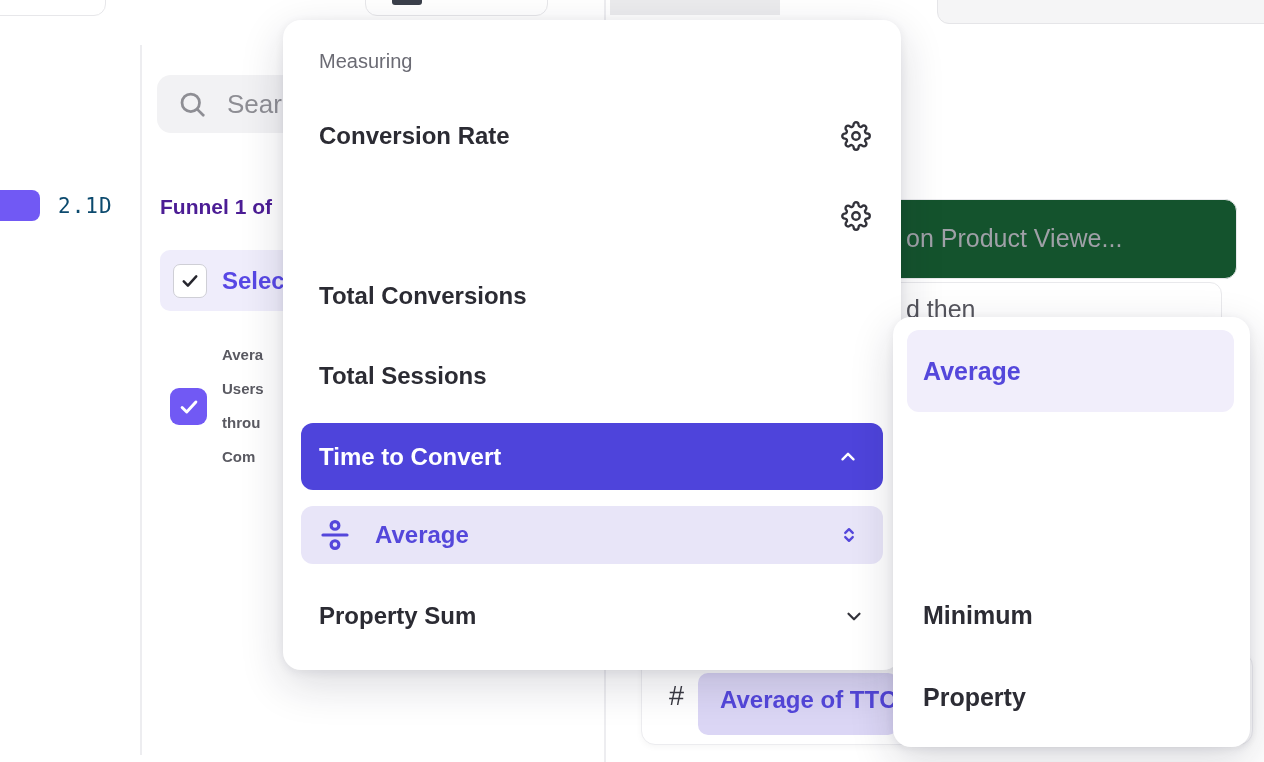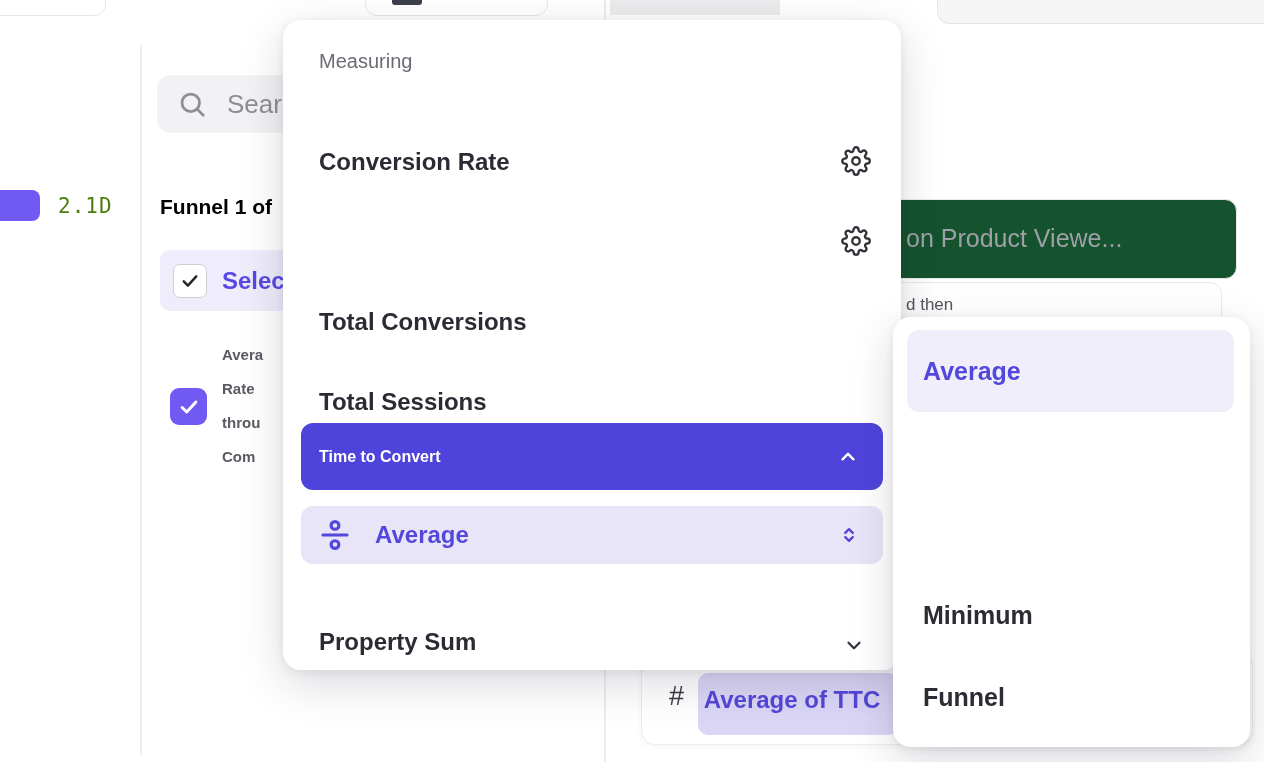--- a/index.html
+++ b/index.html
@@ -15,59 +15,59 @@
   .tr-panel{left:937px;top:-12px;width:400px;height:34px;background:#f5f5f6;border:1.5px solid #e5e5e8;border-radius:0 0 0 12px;}
   .vline-left{left:140px;top:45px;width:1.5px;height:710px;background:#ededf0;}
   .vline-center{left:604px;top:0;width:1.5px;height:762px;background:#ededf0;}
 
   .search{left:157px;top:75px;width:360px;height:58px;background:#f2f2f4;border-radius:14px;
           display:flex;align-items:center;gap:20px;padding:0 0 0 20px;box-sizing:border-box;color:#8e8e94;}
   .search span{font-size:26px;color:#8e8e94;}
 
   .metric-chip{left:-10px;top:190px;display:flex;align-items:center;gap:18px;}
   .chip-swatch{width:50px;height:31px;background:#7159f4;border-radius:8px;}
-  .chip-label{font-family:"DejaVu Sans Mono",monospace;font-size:21px;color:#4d7c0f;letter-spacing:1px;}
-
-  .funnel-label{left:160px;top:195px;font-size:21px;font-weight:600;color:#000000;white-space:nowrap;}
+  .chip-label{font-family:"DejaVu Sans Mono",monospace;font-size:21px;color:#0c4a6e;letter-spacing:1px;}
+
+  .funnel-label{left:160px;top:195px;font-size:21px;font-weight:600;color:#4c1d95;white-space:nowrap;}
 
   .select-row{left:160px;top:250px;width:190px;height:61px;background:#efedfb;border-radius:10px;
               display:flex;align-items:center;gap:15px;padding:0 0 0 13px;box-sizing:border-box;}
   .cb-white{width:32px;height:32px;background:#fff;border:1.5px solid #cfcfd6;border-radius:7px;
             display:flex;align-items:center;justify-content:center;color:#26262e;flex:0 0 auto;}
   .select-label{font-size:24px;font-weight:700;color:#5848e5;white-space:nowrap;}
 
   .cb-purple{left:170px;top:388px;width:37px;height:37px;background:#7159f4;border-radius:9px;
              display:flex;align-items:center;justify-content:center;color:#fff;}
   .avg-lines{left:222px;top:338px;font-size:15px;font-weight:600;color:#5a5a62;line-height:34px;white-space:nowrap;}
 
   .event-card1{left:650px;top:199px;width:587px;height:80px;background:#14532d;border:1.5px solid #e9e9ec;border-radius:12px;box-sizing:border-box;}
   .event-card1 span{position:absolute;left:255px;top:24px;font-size:25px;font-weight:500;color:#9fa0a7;white-space:nowrap;}
   .event-card2{left:650px;top:282px;width:572px;height:130px;background:#fff;border:1.5px solid #e9e9ec;border-radius:12px;box-sizing:border-box;}
-  .event-card2 span{position:absolute;left:255px;top:12px;font-size:17px;font-weight:500;color:#55555d;white-space:nowrap;}
+  .event-card2 span{position:absolute;left:255px;top:12px;font-size:25px;font-weight:500;color:#55555d;white-space:nowrap;}
 
   
   .metric-card{left:641px;top:652px;width:612px;height:93px;background:#fff;border:1.5px solid #ececef;border-radius:14px;
                box-shadow:0 2px 6px rgba(0,0,0,0.04);box-sizing:border-box;z-index:2;}
   .metric-card .hash{position:absolute;left:27px;top:28px;font-size:27px;font-weight:500;color:#3a3a42;}
   .metric-pill{position:absolute;left:56px;top:20px;width:200px;height:62px;background:#dbd6f5;border-radius:10px;
-               display:flex;align-items:center;gap:12px;padding:0 0 8px 22px;box-sizing:border-box;color:#5447db;justify-content:center;}
+               display:flex;align-items:center;gap:12px;padding:0 0 8px 22px;box-sizing:border-box;color:#5447db;}
   .metric-pill span{font-size:24px;font-weight:600;color:#5447db;white-space:nowrap;}
 
   
   .menu{left:283px;top:20px;width:618px;height:650px;background:#fff;border-radius:18px;z-index:10;
         box-shadow:0 14px 44px rgba(25,25,50,0.16),0 2px 10px rgba(25,25,50,0.07);}
   .menu-header{position:absolute;left:36px;top:30px;font-size:20px;color:#6b6b74;}
-  .mi{position:absolute;left:0;width:100%;height:80px;display:flex;align-items:flex-end;box-sizing:border-box;
+  .mi{position:absolute;left:0;width:100%;height:80px;display:flex;align-items:center;box-sizing:border-box;
       padding:0 30px 0 36px;color:#2b2b33;cursor:pointer;}
   .mi .lbl{font-size:24px;font-weight:600;white-space:nowrap;}
   .mi .spacer,.mi-selected .spacer,.mi-sub .spacer,.si .spacer,.metric-pill .spacer{flex:1;}
   .gear{color:#33333b;}
   .mi-selected{position:absolute;left:18px;right:18px;top:403px;height:67px;background:#4e44db;border-radius:12px;
                display:flex;align-items:center;box-sizing:border-box;padding:0 24px 0 18px;color:#fff;cursor:pointer;}
-  .mi-selected .lbl{font-size:16px;font-weight:600;white-space:nowrap;text-align:right;}
+  .mi-selected .lbl{font-size:24px;font-weight:600;white-space:nowrap;text-align:right;}
   .mi-sub{position:absolute;left:18px;right:18px;top:486px;height:58px;background:#e8e5f8;border-radius:12px;
           display:flex;align-items:center;gap:24px;box-sizing:border-box;padding:0 24px 0 18px;color:#5447db;cursor:pointer;}
   .mi-sub .lbl{font-size:24px;font-weight:600;color:#5447db;white-space:nowrap;}
 
   
   .submenu{left:893px;top:317px;width:357px;height:430px;background:#fff;border-radius:18px;z-index:20;
            box-shadow:0 14px 44px rgba(25,25,50,0.16),0 2px 10px rgba(25,25,50,0.07);}
   .si{position:absolute;left:14px;right:16px;display:flex;align-items:center;box-sizing:border-box;
       padding:0 26px 0 16px;border-radius:12px;color:#2c2c34;cursor:pointer;}
   .si .lbl{font-size:25px;font-weight:600;white-space:nowrap;}
@@ -116,21 +116,21 @@
   </div>
 
   <span class="abs cb-purple">
     <svg width="22" height="22" viewBox="0 0 24 24" fill="none" stroke="currentColor" stroke-width="3.2" stroke-linecap="round" stroke-linejoin="round">
       <polyline points="4.5 12.5 9.5 17.5 19.5 6.5"></polyline>
     </svg>
   </span>
 
   <div class="abs avg-lines">
     <div>Avera</div>
-    <div>Rate</div>
+    <div>Users</div>
     <div>throu</div>
     <div>Com</div>
   </div>
 
   <div class="abs event-card1">
     <span>on Product Viewe...</span>
   </div>
   <div class="abs event-card2">
     <span>d then</span>
   </div>
@@ -205,17 +205,17 @@
   </div>
 
   <div class="abs submenu">
     <div class="si selected" style="top:13px;height:82px">
       <span class="lbl">Average</span>
     </div>
     <div class="si" style="top:258px;height:81px">
       <span class="lbl">Minimum</span>
     </div>
     <div class="si" style="top:339px;height:82px">
-      <span class="lbl">Funnel</span>
+      <span class="lbl">Property</span>
     </div>
   </div>
 
 </div>
 
 </body></html>

